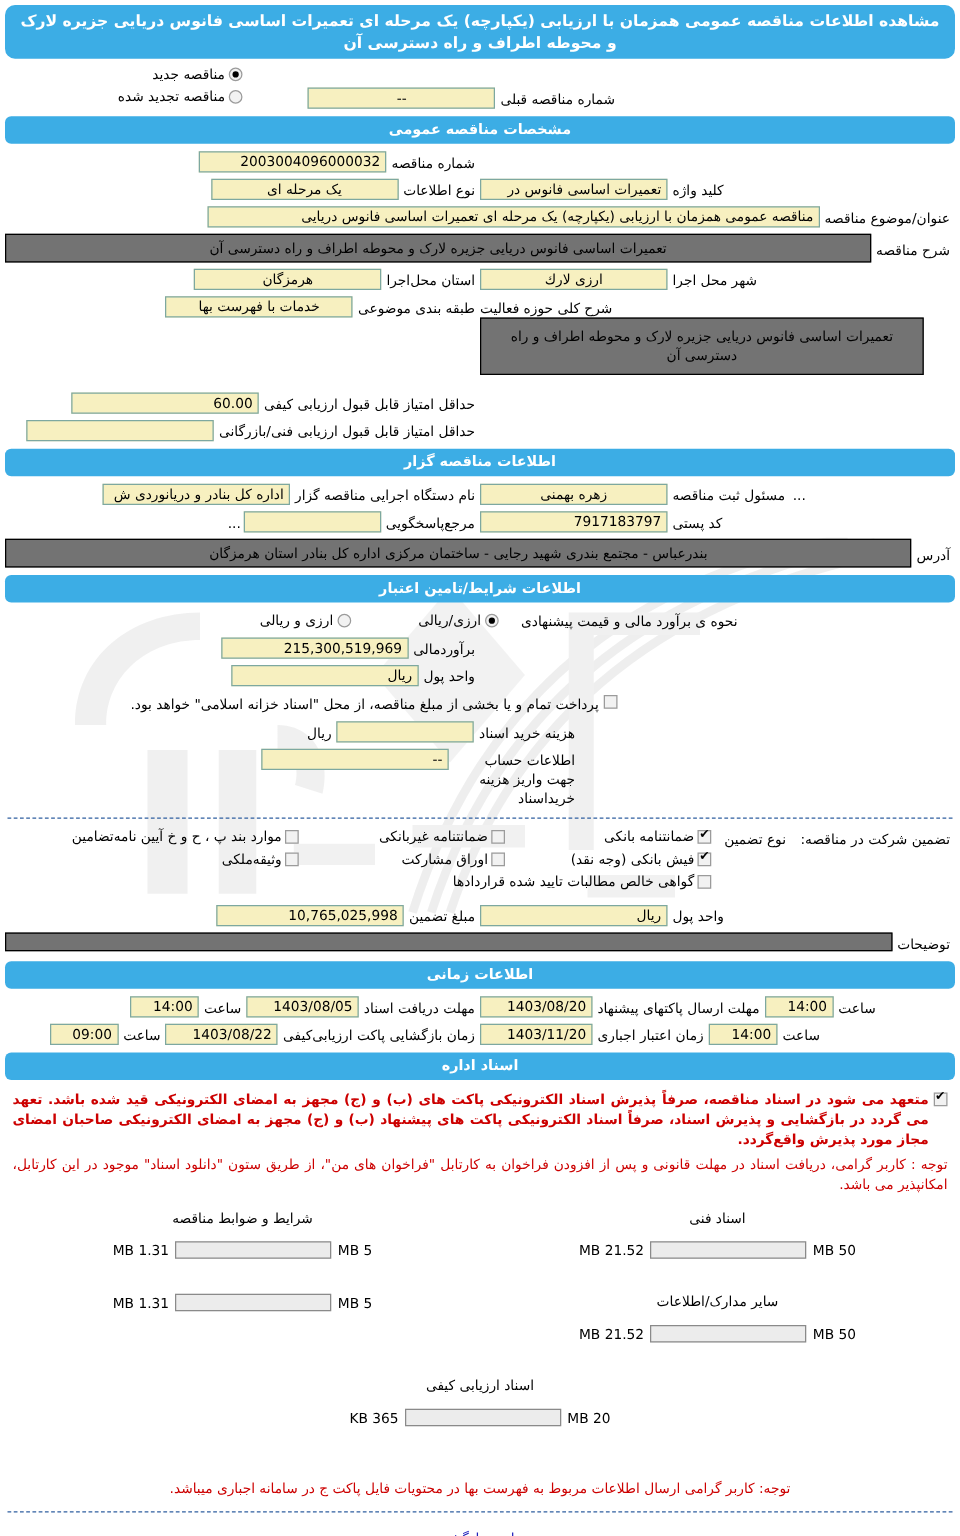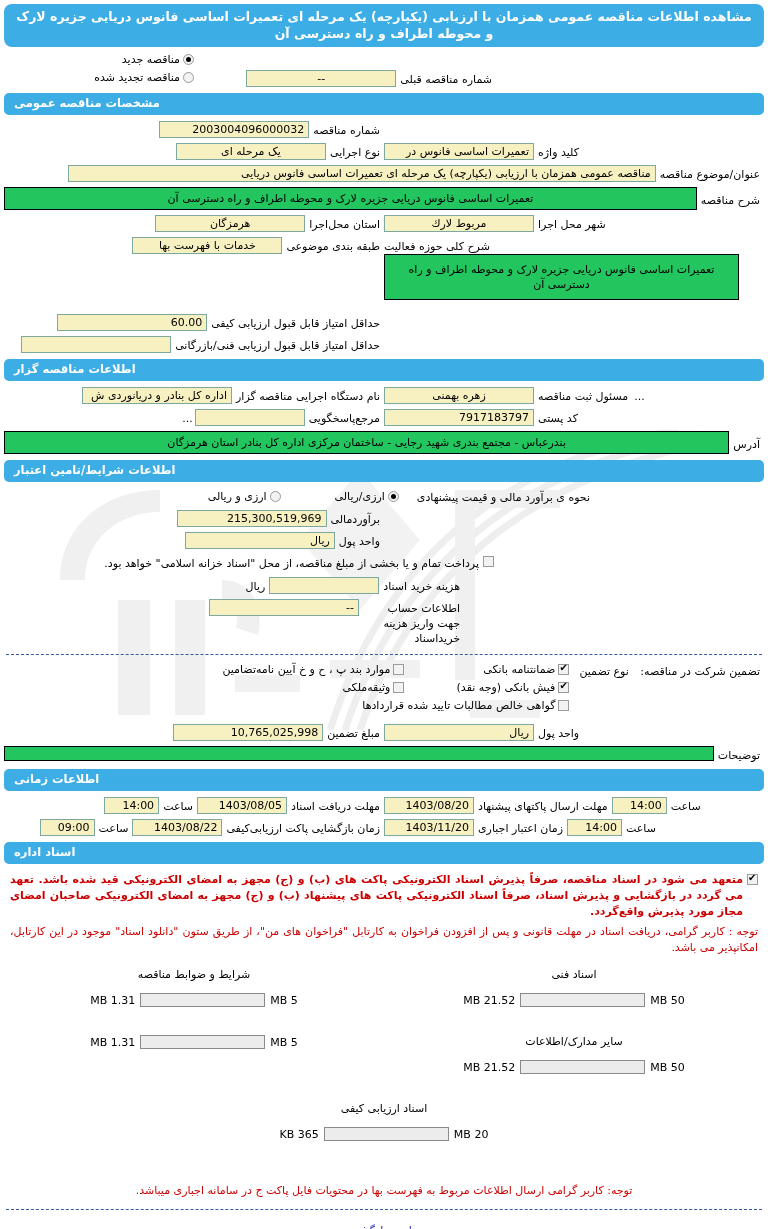--- a/index.html
+++ b/index.html
@@ -45,21 +45,21 @@
     border-radius: 8px;
     padding: 4px 10px 5px 10px;
     line-height: 17px;
     margin: 4px 0 0 0;
   }
   .section-bar {
     background: #3CADE5;
     color: #ffffff;
     font-weight: bold;
     font-size: 11.5px;
-    text-align: left;
+    text-align: center;
     border-radius: 5px;
     padding: 3px 10px 4px 10px;
     margin: 6px 0 6px 0;
     line-height: 15px;
   }
 
   
   .rows { width: 100%; }
   .row {
     display: flex;
@@ -94,21 +94,21 @@
     white-space: nowrap;
     color: #000;
   }
   .fld.num { font-family: "DejaVu Sans", "Liberation Sans", sans-serif; text-align: right; }
   .fld.w150 { width: 150px; }
   .fld.w110 { width: 110px; }
   .fld.w90  { width: 90px;  }
   .fld.w55  { width: 55px;  }
 
   .boxfld {
-    background: #22c55e;
+    background: #737373;
     border: 1px solid #000000;
     font-size: 11px;
     padding: 3px 6px;
     line-height: 15px;
     text-align: center;
   }
   .dots { font-size: 11px; padding: 2px 2px 0 2px; color:#000; }
 
   
   .radio, .cbx {
@@ -255,43 +255,43 @@
         <span class="fld w150 num">2003004096000032</span>
       </div>
     </div>
 
     <div class="row">
       <div class="half" style="justify-content:flex-end;">
         <span class="lbl">کلید واژه</span>
         <span class="fld w150" style="text-align:right;">تعمیرات اساسی فانوس در</span>
       </div>
       <div class="half">
-        <span class="lbl">نوع اجرایی</span>
+        <span class="lbl">نوع اطلاعات</span>
         <span class="fld w150">یک مرحله ای</span>
       </div>
     </div>
 
     <div class="row">
       <div style="width:100%; display:flex; justify-content:flex-start;">
         <span class="lbl">عنوان/موضوع مناقصه</span>
-        <span class="fld" style="width:588px; text-align:right;">مناقصه عمومی همزمان با ارزیابی (یکپارچه) یک مرحله ای تعمیرات اساسی فانوس دریایی</span>
+        <span class="fld" style="width:490px; text-align:right;">مناقصه عمومی همزمان با ارزیابی (یکپارچه) یک مرحله ای تعمیرات اساسی فانوس دریایی</span>
       </div>
     </div>
 
     <div class="row">
       <div style="width:100%; display:flex; justify-content:flex-start; align-items:stretch;">
         <span class="lbl" style="padding-top:6px;">شرح مناقصه</span>
         <span class="boxfld" style="flex:1;">تعمیرات اساسی فانوس دریایی جزیره لارک و محوطه اطراف و راه دسترسی آن</span>
       </div>
     </div>
 
     <div class="row">
       <div class="half" style="justify-content:flex-end;">
         <span class="lbl">شهر محل اجرا</span>
-        <span class="fld w150">مربوط لارك</span>
+        <span class="fld w150">ارزی لارك</span>
       </div>
       <div class="half">
         <span class="lbl">استان محل‌اجرا</span>
         <span class="fld w150">هرمزگان</span>
       </div>
     </div>
 
     <div class="row" style="align-items:flex-start;">
       <div class="half" style="flex-direction:column; align-items:flex-end;">
         <span class="lbl" style="padding-left:0;">شرح کلی حوزه فعالیت</span>
@@ -420,20 +420,30 @@
           <span class="cbx on"></span>
           <span>ضمانتنامه بانکی</span>
         </span>
         <span class="opt">
           <span class="cbx on"></span>
           <span>فیش بانکی (وجه نقد)</span>
         </span>
         <span class="opt" style="width:250px;">
           <span class="cbx"></span>
           <span>گواهی خالص مطالبات تایید شده قراردادها</span>
+        </span>
+      </div>
+      <div class="guar-col c2">
+        <span class="opt">
+          <span class="cbx"></span>
+          <span>ضمانتنامه غیربانکی</span>
+        </span>
+        <span class="opt">
+          <span class="cbx"></span>
+          <span>اوراق مشارکت</span>
         </span>
       </div>
       <div class="guar-col c3">
         <span class="opt">
           <span class="cbx"></span>
           <span>موارد بند پ ، ح و خ آیین نامه‌تضامین</span>
         </span>
         <span class="opt">
           <span class="cbx"></span>
           <span>وثیقه‌ملکی</span>

